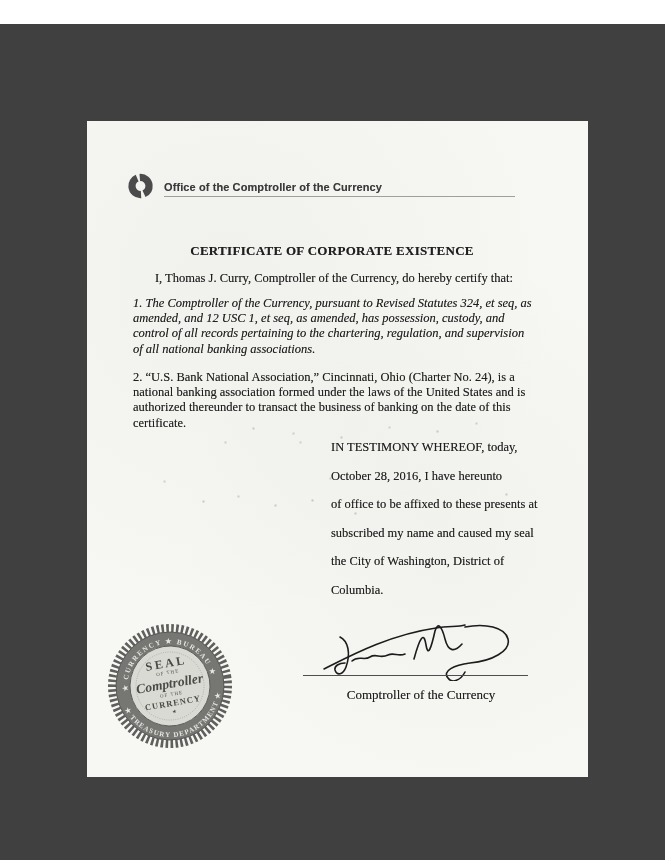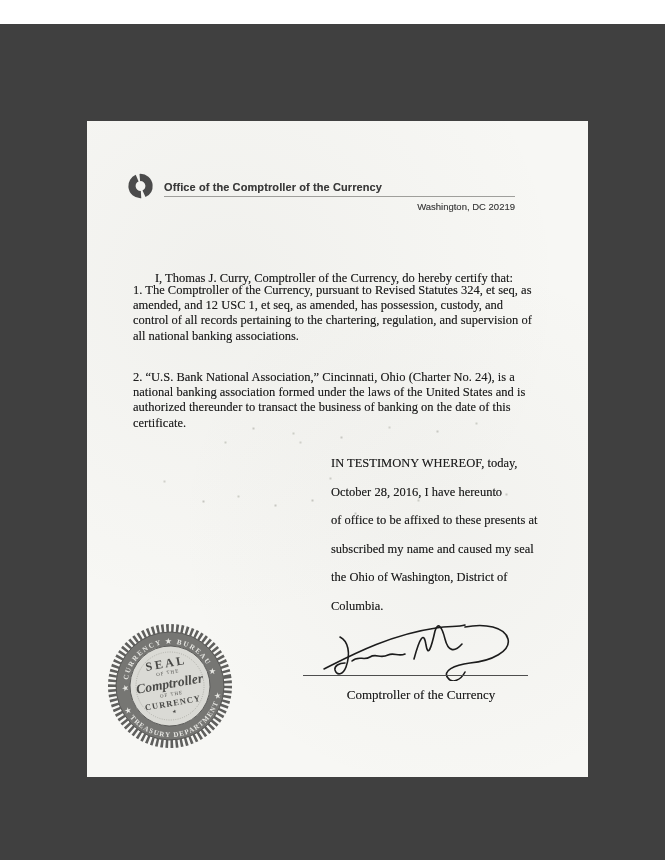--- a/index.html
+++ b/index.html
@@ -27,24 +27,24 @@
              text-shadow:0 0 .5px rgba(60,60,60,.5); }
 
   
   .doc-title { left:46px; top:122px; width:398px; text-align:center;
                font-size:13px; font-weight:700; letter-spacing:.3px;
                text-shadow:0 0 .5px rgba(30,30,30,.55); }
   .intro { left:46px; top:150px; width:402px; font-size:12.5px;
            text-shadow:0 0 .45px rgba(30,30,30,.5);text-align:center; }
   .para  { left:46px; width:402px; font-size:12.5px; line-height:15.2px;
            text-shadow:0 0 .45px rgba(30,30,30,.5); }
-  .para1 { top:162px; }
+  .para1 { top:175px;font-style:italic; }
   .para2 { top:249px; }
 
-  .testimony { left:244px; top:328px; width:222px; font-size:12.5px;
+  .testimony { left:244px; top:312px; width:222px; font-size:12.5px;
                text-shadow:0 0 .45px rgba(30,30,30,.5); }
   .testimony div { height:28.5px; line-height:28.5px; white-space:nowrap; }
 
   
   .sig-svg { left:231px; top:498px; width:215px; height:62px; }
   .sig-line { left:216px; top:554px; width:225px; height:1.4px; background:#4e4e4e; }
   .sig-caption { left:244px; top:566px; width:180px; text-align:center; font-size:13px;
                  text-shadow:0 0 .45px rgba(30,30,30,.5); }
 
   
@@ -69,32 +69,32 @@
 <body>
 
 <div class="page">
   <div class="paper">
 
     <svg class="abs" style="left:40px; top:51px;" width="27" height="28" viewBox="0 0 26 26">
       <circle cx="13" cy="13" r="8.2" fill="none" stroke="#4b4b4b" stroke-width="7" stroke-dasharray="22.8 2.95" stroke-linecap="butt" transform="rotate(-94.7 13 13)"></circle>
     </svg>
     <div class="abs agency">Office of the Comptroller of the Currency</div>
     <div class="abs rule"></div>
-    <div class="abs address">Washington, DC 20219</div>
 
+    <div class="abs doc-title">CERTIFICATE OF CORPORATE EXISTENCE</div>
     <div class="abs intro">I, Thomas J. Curry, Comptroller of the Currency, do hereby certify that:</div>
     <div class="abs para para1">1. The Comptroller of the Currency, pursuant to Revised Statutes 324, et seq, as amended, and 12 USC 1, et seq, as amended, has possession, custody, and control of all records pertaining to the chartering, regulation, and supervision of all national banking associations.</div>
     <div class="abs para para2">2. “U.S. Bank National Association,” Cincinnati, Ohio (Charter No. 24), is a national banking association formed under the laws of the United States and is authorized thereunder to transact the business of banking on the date of this certificate.</div>
 
     <div class="abs testimony">
       <div>IN TESTIMONY WHEREOF, today,</div>
       <div>October 28, 2016, I have hereunto</div>
       <div>of office to be affixed to these presents at</div>
       <div>subscribed my name and caused my seal</div>
-      <div>the Ohio of Washington, District of</div>
+      <div>the City of Washington, District of</div>
       <div>Columbia.</div>
     </div>
 
     <svg class="abs sig-svg" viewBox="0 0 215 62">
       <g fill="none" stroke="#1c1c1c" stroke-width="1.6" stroke-linecap="round">
         <path d="M 6 50 C 30 38, 70 16, 118 9 C 132 7, 140 8, 147 6"></path>
         <path d="M 22 18 C 30 22, 33 34, 28 48 C 25 56, 19 57, 17 51 C 16 47, 21 44, 27 44"></path>
         <path d="M 34 42 C 40 36, 46 42, 52 38 C 58 34, 62 40, 70 36 C 76 33, 80 38, 87 35"></path>
         <path d="M 96 40 C 102 18, 106 12, 108 26 C 110 38, 113 30, 117 12 C 120 2, 124 8, 127 20 C 130 32, 136 34, 144 25"></path>
         <path d="M 147 8 C 167 4, 187 8, 190 20 C 193 32, 174 42, 152 44 C 136 46, 124 52, 130 59 C 134 65, 143 61, 147 53"></path>

